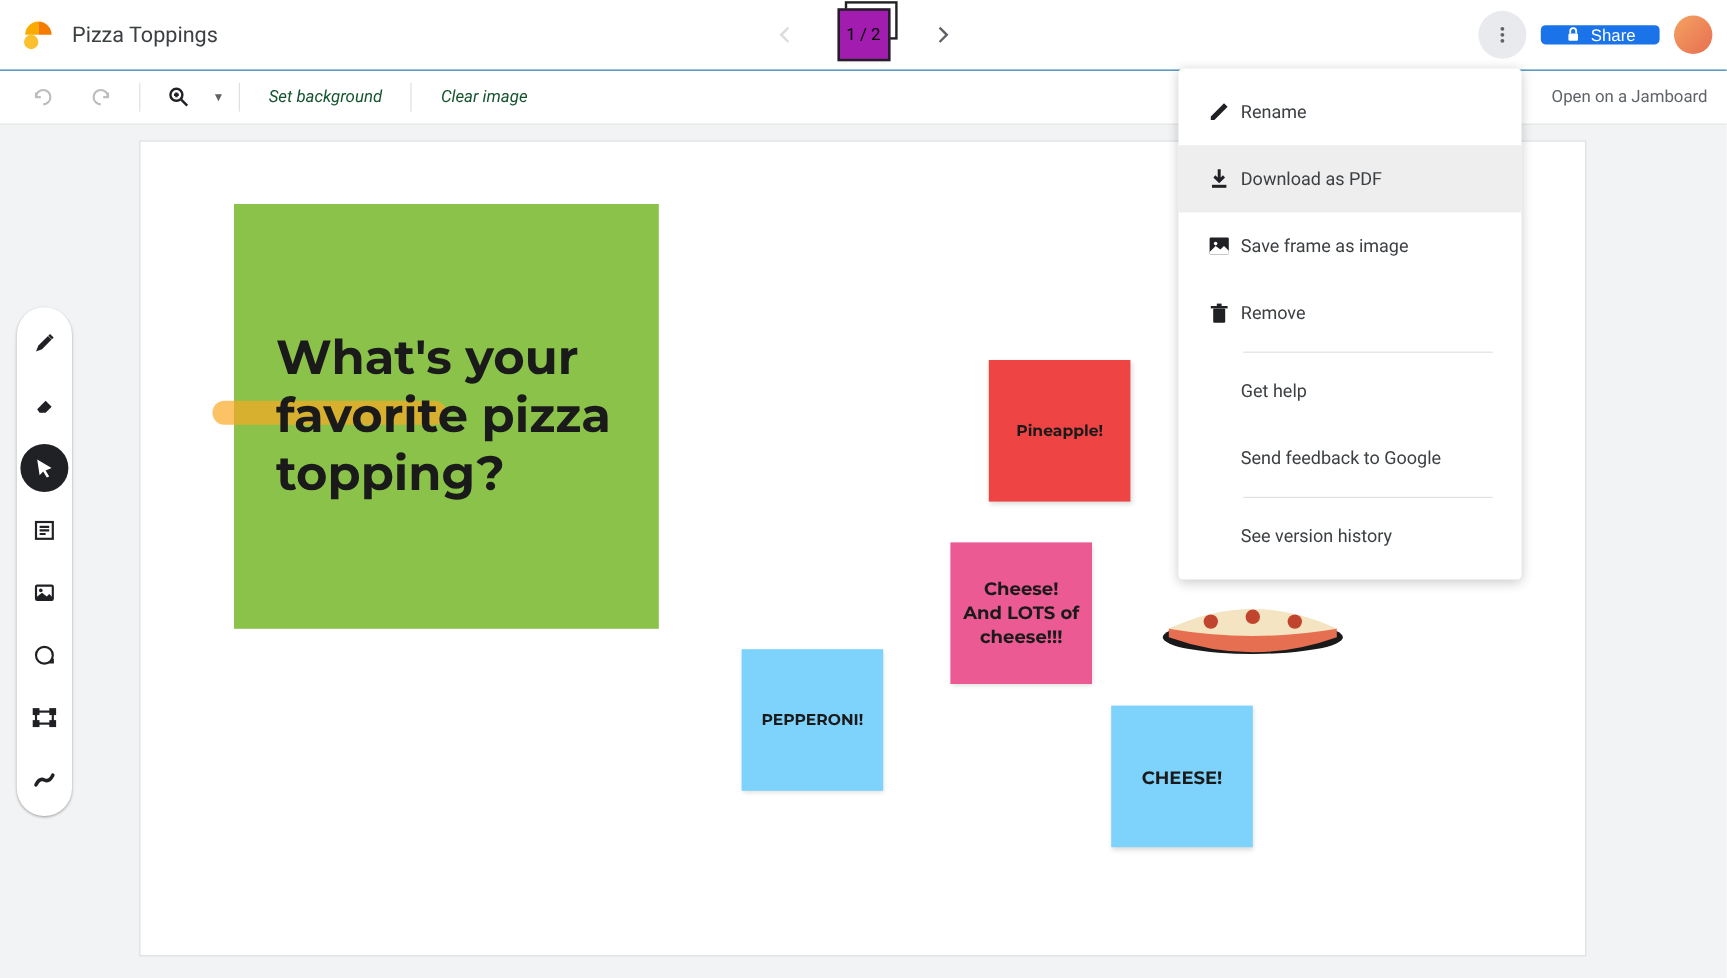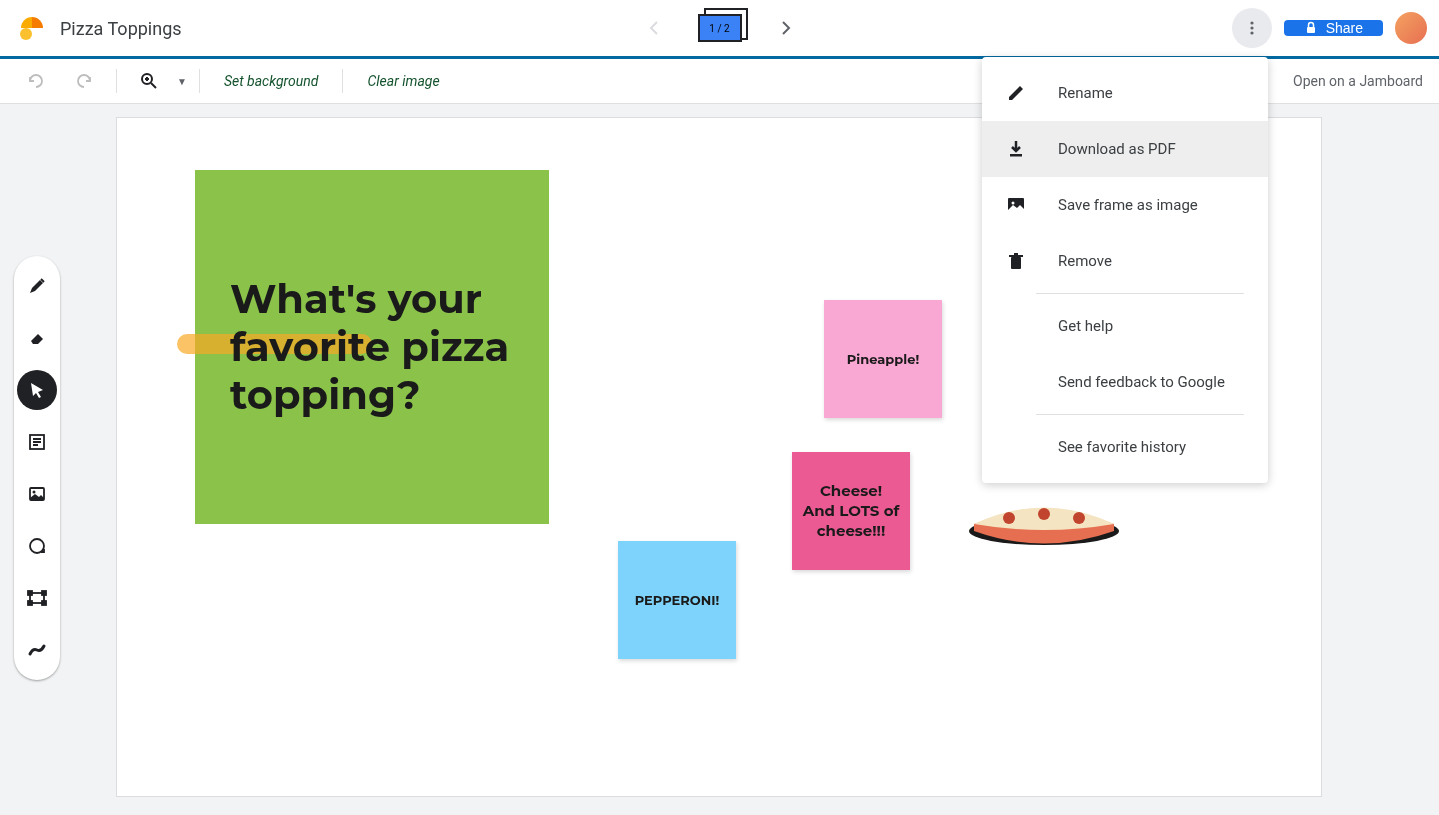--- a/index.html
+++ b/index.html
@@ -1,26 +1,26 @@
 <!DOCTYPE html>
 <html><head>
   <meta charset="utf-8">
   <style>
     * { box-sizing: border-box; margin: 0; padding: 0; }
     body { font-family: 'Google Sans', Roboto, Arial, sans-serif; background: #fff; overflow: hidden; width: 1439px; height: 815px; }
     
     
-    .header { height: 59px; display: flex; align-items: center; padding: 0 12px; border-bottom: 3px solid #0369a1; }
+    .header { height: 59px; display: flex; align-items: center; padding: 0 12px; border-bottom: 1px solid #0369a1; }
     .logo { width: 40px; height: 40px; display: flex; align-items: center; justify-content: center; margin-right: 8px; }
     .doc-title { font-size: 18px; color: #3c4043; font-weight: 400; }
     .nav-center { position: absolute; left: 50%; transform: translateX(-50%); display: flex; align-items: center; gap: 24px; }
     .nav-arrow { width: 40px; height: 40px; display: flex; align-items: center; justify-content: center; cursor: pointer; border-radius: 50%; color: #5f6368; }
     .nav-arrow.disabled { color: #dadce0; }
     .frame-counter { position: relative; display: flex; align-items: center; }
-    .frame-box { width: 44px; height: 28px; border: 2px solid #202124; display: flex; align-items: center; justify-content: center; font-size: 10px; position: relative; z-index: 2; background: #3b82f6; }
+    .frame-box { width: 44px; height: 44px; border: 2px solid #202124; display: flex; align-items: center; justify-content: center; font-size: 14px; position: relative; z-index: 2; background: #a21caf; }
     .frame-box-shadow { width: 44px; height: 32px; border: 2px solid #202124; position: absolute; top: -6px; left: 6px; z-index: 1; }
     .header-right { margin-left: auto; display: flex; align-items: center; gap: 12px; }
     .more-btn { width: 40px; height: 40px; border-radius: 50%; background: #e8eaed; display: flex; align-items: center; justify-content: center; cursor: pointer; }
     .share-btn { background: #1a73e8; color: #fff; border: none; border-radius: 4px; padding: 0 20px; font-size: 14px; font-weight: 500; cursor: pointer; display: flex; align-items: center; gap: 8px; }
     .avatar { width: 32px; height: 32px; border-radius: 50%; background: linear-gradient(135deg, #f4a261, #e76f51); }
     
     
     .toolbar { height: 45px; display: flex; align-items: center; padding: 0 16px; gap: 8px; border-bottom: 1px solid #e0e0e0; background: #fff; }
     .tool-btn { width: 40px; height: 40px; display: flex; align-items: center; justify-content: center; cursor: pointer; color: #5f6368; border-radius: 4px; }
     .tool-btn.disabled { color: #bdbdbd; }
@@ -40,29 +40,29 @@
     
     
     .canvas { position: absolute; left: 116px; top: 13px; width: 1206px; height: 680px; background: #fff; border: 1px solid #dadce0; }
     
     
     .big-note { position: absolute; left: 78px; top: 52px; width: 354px; height: 354px; background: #8bc34a; padding: 45px 35px; display: flex; flex-direction: column; justify-content: center; }
     .big-note-text { font-size: 40px; font-weight: 700; color: #1a1a1a; line-height: 1.2; font-family: Montserrat, sans-serif; position: relative; z-index: 2; }
     .highlight { position: absolute; left: -18px; top: 164px; width: 195px; height: 20px; background: #f9a825; opacity: 0.7; z-index: 1; border-radius: 10px; }
     
     .sticky { position: absolute; width: 118px; height: 118px; display: flex; align-items: center; justify-content: center; text-align: center; font-weight: 700; font-size: 13px; padding: 10px; font-family: Montserrat, sans-serif; color: #1a1a1a; box-shadow: 1px 2px 4px rgba(0,0,0,0.15); }
-    .sticky.yellow { background: #f9a8d4; }
+    .sticky.yellow { background: #ef4444; }
     .sticky.orange { background: #7dd3fc; }
     
     
     .pizza-img { position: absolute; left: 832px; top: 358px; width: 180px; height: 100px; }
     
     
     .dropdown-menu { position: absolute; right: 171px; top: 57px; width: 286px; background: #fff; border-radius: 4px; box-shadow: 0 2px 10px rgba(0,0,0,0.2); z-index: 100; padding: 8px 0; }
-    .menu-item { display: flex; align-items: center; height: 56px; padding: 0 24px; cursor: pointer; gap: 32px; font-size: 15px; color: #3c4043; }
+    .menu-item { display: flex; align-items: center; height: 56px; padding: 0 24px; cursor: pointer; gap: 8px; font-size: 15px; color: #3c4043; }
     .menu-item.hover { background: #eeeeee; }
     .menu-icon { width: 20px; display: flex; align-items: center; justify-content: center; color: #202124; }
     .menu-icon.empty { width: 20px; }
     .menu-divider { height: 1px; background: #e0e0e0; margin: 4px 24px 4px 54px; }
   </style>
 </head>
 <body>
 
 <div class="header">
   <div class="logo">
@@ -197,20 +197,21 @@
 
   <div class="canvas">
     <div class="big-note">
       <div class="highlight"></div>
       <div class="big-note-text">What's your favorite pizza topping?</div>
     </div>
 
     <div class="sticky yellow" style="left:707px; top:182px;">Pineapple!</div>
     <div class="sticky orange" style="left:501px; top:423px;">PEPPERONI!</div>
     <div class="sticky" style="left:675px; top:334px; background:#ec5a93; color:#1a1a1a; font-size:15px; line-height:1.35;">Cheese! And LOTS of cheese!!!</div>
+    <div class="sticky orange" style="left:809px; top:470px; font-size:15px;">CHEESE!</div>
 
     <div class="pizza-img">
       <svg width="180" height="100" viewBox="0 0 180 100">
         <ellipse cx="95" cy="55" rx="75" ry="14" fill="#1a1a1a"></ellipse>
         <path d="M25 48 Q 95 20 165 48 L 165 55 Q 95 80 25 55 Z" fill="#e76f51"></path>
         <path d="M25 48 Q 95 15 165 48 Q 95 60 25 48 Z" fill="#f4e4c1"></path>
         <circle cx="60" cy="42" r="6" fill="#c1442e"></circle>
         <circle cx="95" cy="38" r="6" fill="#c1442e"></circle>
         <circle cx="130" cy="42" r="6" fill="#c1442e"></circle>
       </svg>
@@ -261,15 +262,15 @@
     <div class="menu-icon empty"></div>
     <span>Get help</span>
   </div>
   <div class="menu-item">
     <div class="menu-icon empty"></div>
     <span>Send feedback to Google</span>
   </div>
   <div class="menu-divider"></div>
   <div class="menu-item">
     <div class="menu-icon empty"></div>
-    <span>See favorite history</span>
+    <span>See version history</span>
   </div>
 </div>
 
 </body></html>

